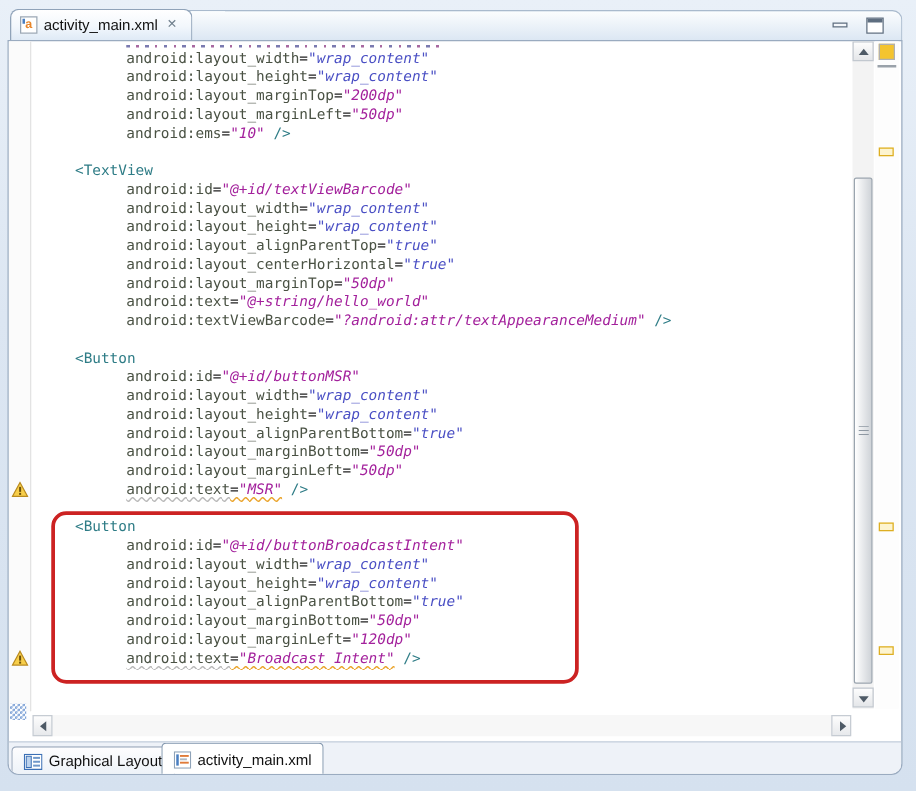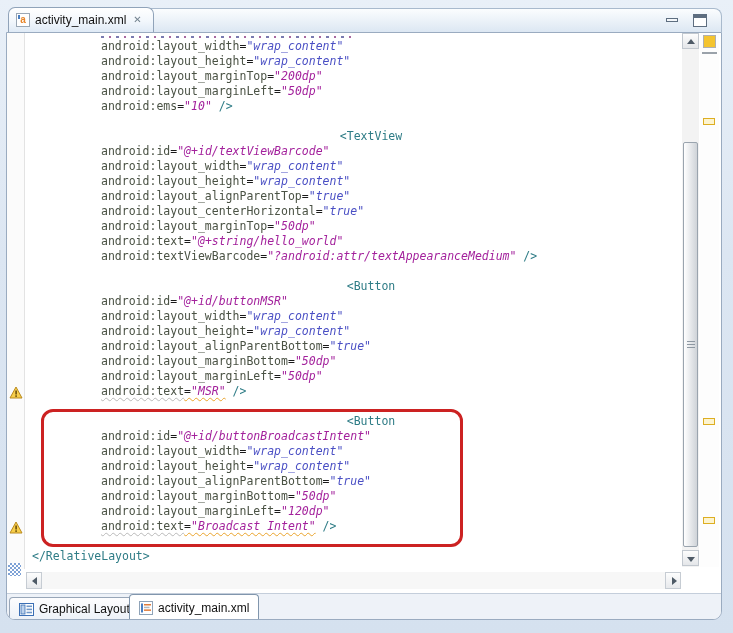--- a/index.html
+++ b/index.html
@@ -48,21 +48,21 @@
   .range-ind { position:absolute; left:1px; top:530px; width:13px; height:13px;
     background:
       linear-gradient(45deg,#7ea2d6 25%,transparent 25%,transparent 75%,#7ea2d6 75%),
       linear-gradient(45deg,#7ea2d6 25%,#ffffff 25%,#ffffff 75%,#7ea2d6 75%);
     background-size:4px 4px; background-position:0 0,2px 2px; }
 
   
   .code { position:absolute; left:19px; top:1px; width:656px; height:535px;
     font-family:"DejaVu Sans Mono", monospace; font-size:11.5px; background:#fff; }
   .cl { height:15px; line-height:15px; white-space:pre; color:#1a1a1a; }
-  .cl.i0 { padding-left:6px; } .cl.i1 { padding-left:34px;text-align:center; } .cl.i2 { padding-left:75px; }
+  .cl.i0 { padding-left:6px; } .cl.i1 { padding-left:34px; } .cl.i2 { padding-left:75px; }
   .cl.clipped { height:5px; overflow:hidden; position:relative; }
   .cl.clipped::after { content:""; position:absolute; left:75px; bottom:1px; width:252px; height:2px;
     background:repeating-linear-gradient(90deg,#7a7ab0 0 3px,transparent 3px 8px,#a868a0 8px 10px,transparent 10px 15px); }
   .tagc  { color:var(--c-tag); }
   .attrc { color:var(--c-attr); }
   .eqc   { color:#1a1a1a; }
   .kwc   { color:var(--c-keyword_value); font-style:italic; }
   .resc  { color:var(--c-resource_value); font-style:italic; }
   .sqo { text-decoration:underline wavy var(--c-warning); text-decoration-thickness:1px; text-underline-offset:2px; }
   .sqg { text-decoration:underline wavy #b9b9b9; text-decoration-thickness:1px; text-underline-offset:2px; }
@@ -179,21 +179,20 @@
         <div class="cl i0">&nbsp;</div>
         <div class="cl i1"><span class="tagc">&lt;Button</span></div>
         <div class="cl i2"><span class="attrc">android:id</span><span class="eqc">=</span><span class="resc">"@+id/buttonBroadcastIntent"</span></div>
         <div class="cl i2"><span class="attrc">android:layout_width</span><span class="eqc">=</span><span class="kwc">"wrap_content"</span></div>
         <div class="cl i2"><span class="attrc">android:layout_height</span><span class="eqc">=</span><span class="kwc">"wrap_content"</span></div>
         <div class="cl i2"><span class="attrc">android:layout_alignParentBottom</span><span class="eqc">=</span><span class="kwc">"true"</span></div>
         <div class="cl i2"><span class="attrc">android:layout_marginBottom</span><span class="eqc">=</span><span class="resc">"50dp"</span></div>
         <div class="cl i2"><span class="attrc">android:layout_marginLeft</span><span class="eqc">=</span><span class="resc">"120dp"</span></div>
         <div class="cl i2"><span class="attrc sqg">android:text</span><span class="eqc sqo">=</span><span class="resc sqo">"Broadcast Intent"</span><span class="tagc"> /&gt;</span></div>
         <div class="cl i0">&nbsp;</div>
-        <div class="cl i0"><span class="tagc">&lt;/RelativeLayout&gt;</span></div>
         <div class="cl i0">&nbsp;</div>
       </div>
 
     <div class="hibox"></div>
 
     <div class="vscroll">
       <div class="sbtn up">
           <span class="tri t-up"></span>
         </div>
       <div class="vthumb">

